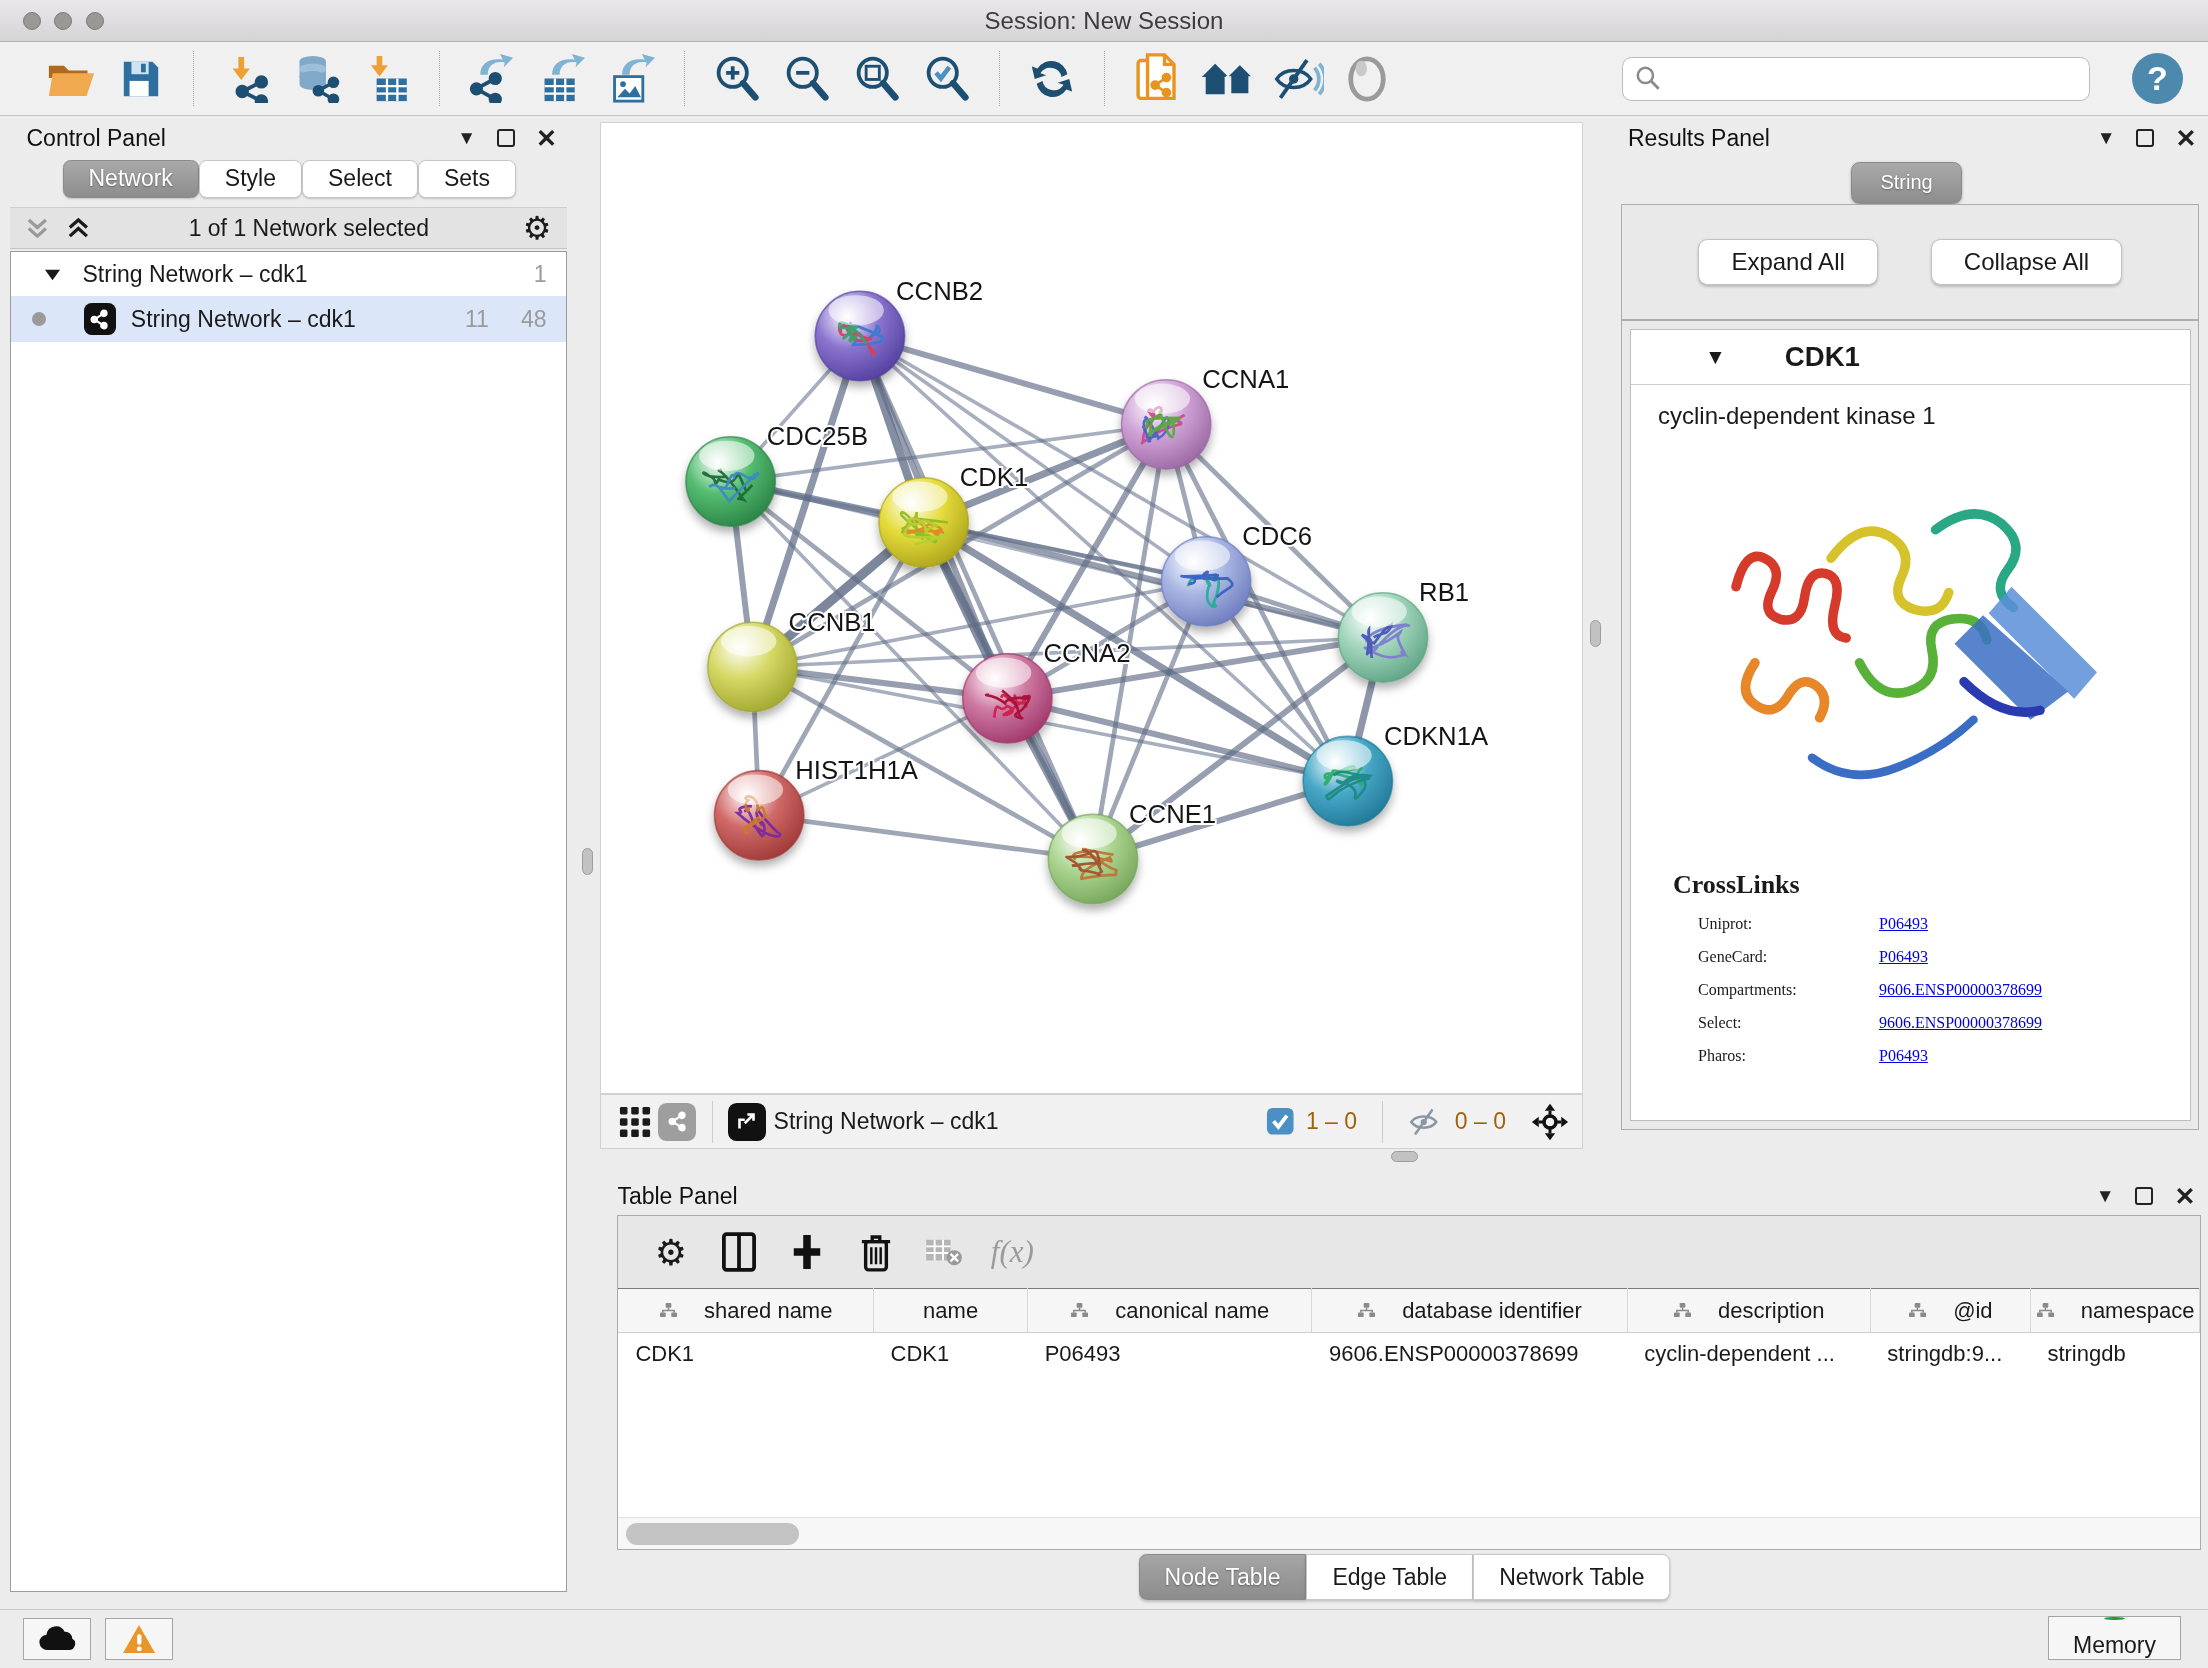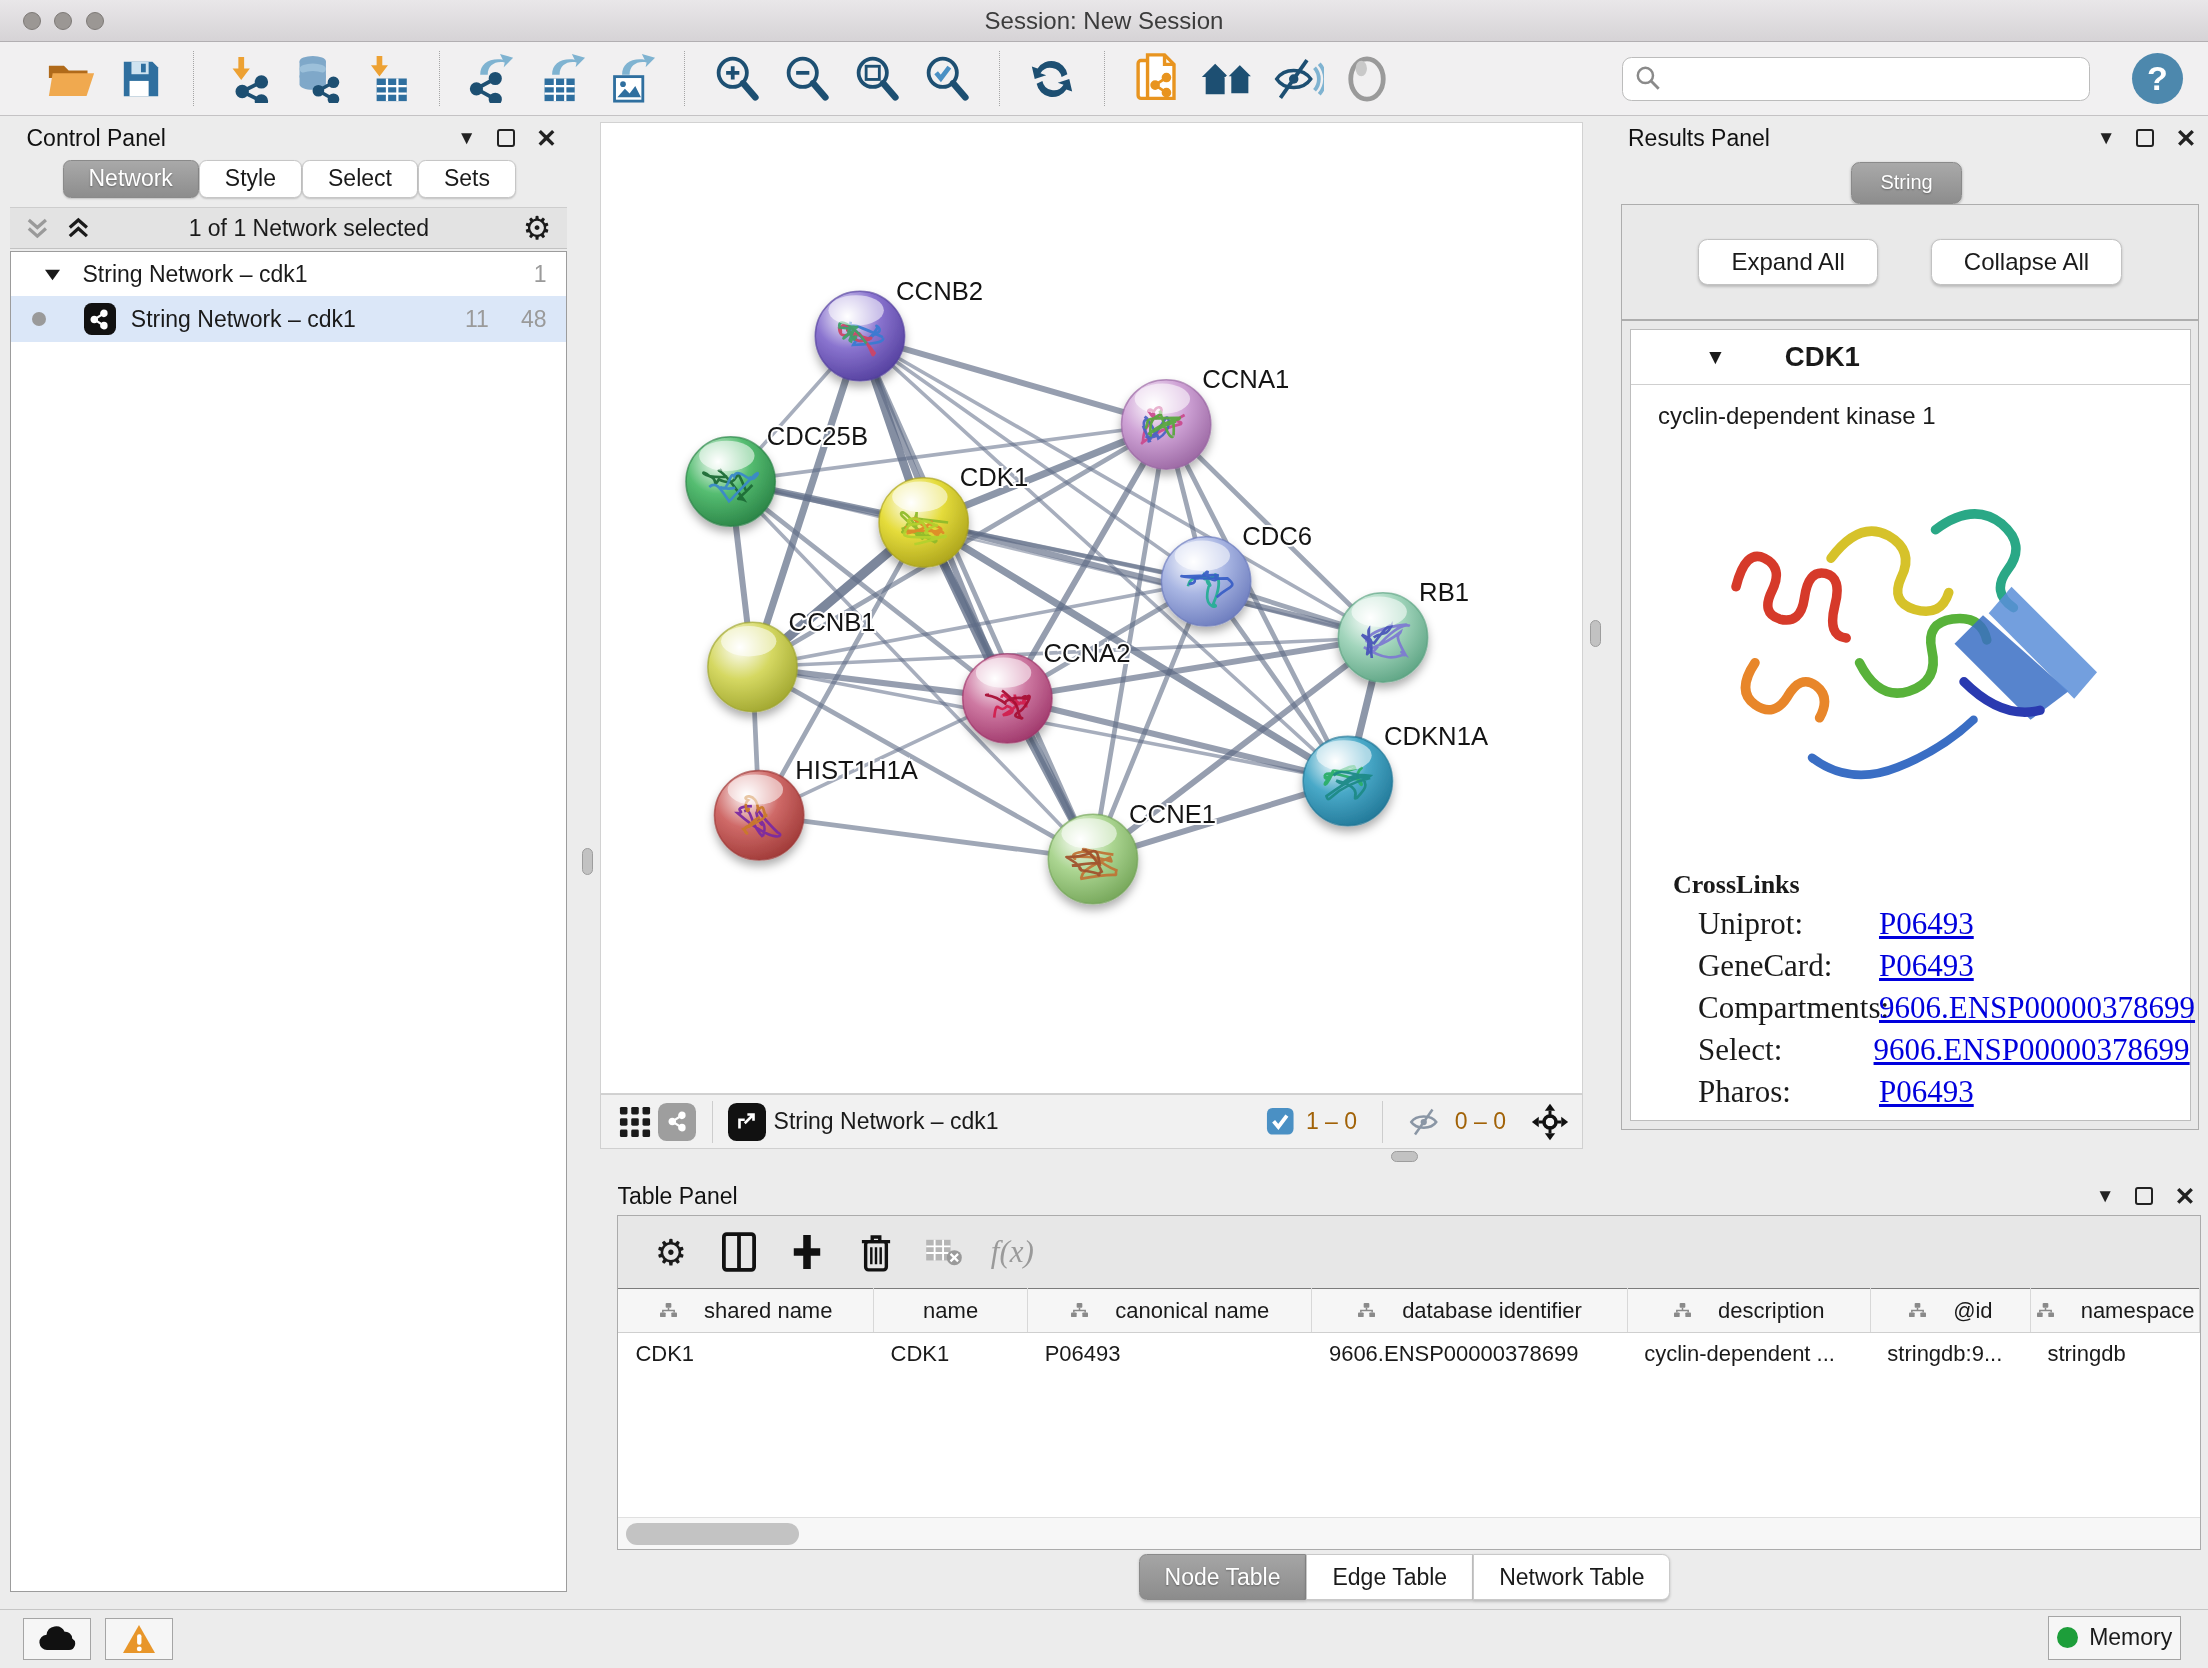--- a/index.html
+++ b/index.html
@@ -78,21 +78,21 @@
     font-size:24px; display:flex; align-items:center; box-shadow:0 1.9px 2.9px rgba(0,0,0,.2); }
   .rp-box2 { top:200px; height:810px; padding:7.6px; }
   .rp-card { background:#fff; border:1px solid #bdbdbd; height:100%; position:relative; }
   .rp-card-head { height:55px; border-bottom:1px solid #cfcfcf; display:flex; align-items:center; }
   .rp-card-head .tri { margin-left:74px; font-size:21px; }
   .rp-card-head .gene { margin-left:59px; font-size:27.6px; font-weight:bold; }
   .rp-desc { font-size:24px; margin:17px 0 0 27px; }
   .protein { position:absolute; left:67px; top:114px; }
   .xl { position:absolute; left:0; top:540px; width:100%; font-family:"Liberation Serif", serif; }
   .xl-title { font-size:26px; font-weight:bold; margin-left:42px; }
-  .xl-row { display:flex; margin:6px 0 0 67px; font-size:31px; }
+  .xl-row { display:flex; margin:15px 0 0 67px; font-size:16px; }
   .xl-label { width:181px; }
   .xl-val { color:#0000dd; text-decoration:underline; }
 
   
   .table-panel { position:absolute; left:606px; top:1177px; width:1597px; height:426px; }
   .tp-header { height:38px; padding:0 7.6px 0 11.4px; }
   .tp-box { position:absolute; left:11.4px; right:1.9px; top:38px; bottom:53px; background:#fff; border:1px solid #ababab; display:flex; flex-direction:column; }
   .tp-toolbar { height:72px; background:#e7e7e7; display:flex; align-items:center; gap:13.3px; padding-left:25px; }
   .tp-tool { width:55px; height:53px; display:flex; align-items:center; justify-content:center; }
   .fx { font-family:"Liberation Serif", serif; font-style:italic; font-size:31px; color:#9a9a9a; }
@@ -109,21 +109,21 @@
     display:flex; align-items:center; box-shadow:0 1.9px 2.9px rgba(0,0,0,.2); }
   .tp-tab:first-child { border-radius:7.6px 0 0 7.6px; }
   .tp-tab:last-child { border-radius:0 7.6px 7.6px 0; }
   .tp-tab.sel { background:linear-gradient(#a5a5a5,#8c8c8c); color:#fff; border-color:#8a8a8a; text-shadow:0 1px 1.9px rgba(0,0,0,.35); }
 
   
   .statusbar { position:absolute; left:0; top:1609px; width:2208px; height:59px; background:#ececec; border-top:1px solid #c6c6c6; }
   .sb-btn { position:absolute; top:7.6px; width:68px; height:42px; background:#f6f6f6; border:1.9px solid #a5a5a5;
     display:flex; align-items:center; justify-content:center; }
   .memory-btn { position:absolute; right:27px; top:5.7px; width:133px; height:44px; background:#f6f6f6; border:1.9px solid #a5a5a5;
-    display:flex; align-items:center; justify-content:center; gap:11.4px; font-size:23px; }
+    display:flex; align-items:center; justify-content:center; gap:11.4px; font-size:23px;flex-direction:column; }
   .mem-dot { width:21px; height:21px; border-radius:50%; background:#1d9e3a; }
 </style>
 </head>
 <body>
 
 <div class="app">
 
   <div class="titlebar">
     <div class="lights">
       <div class="light"></div>

